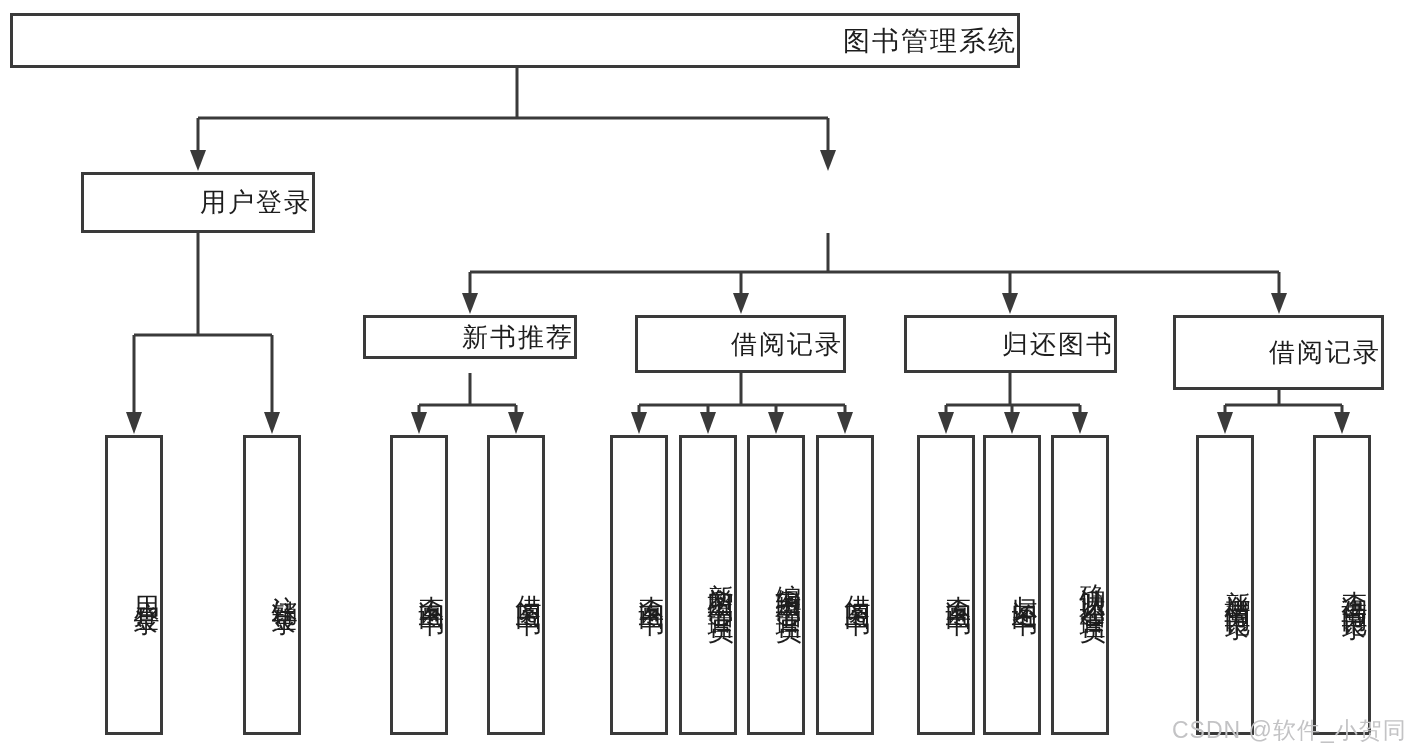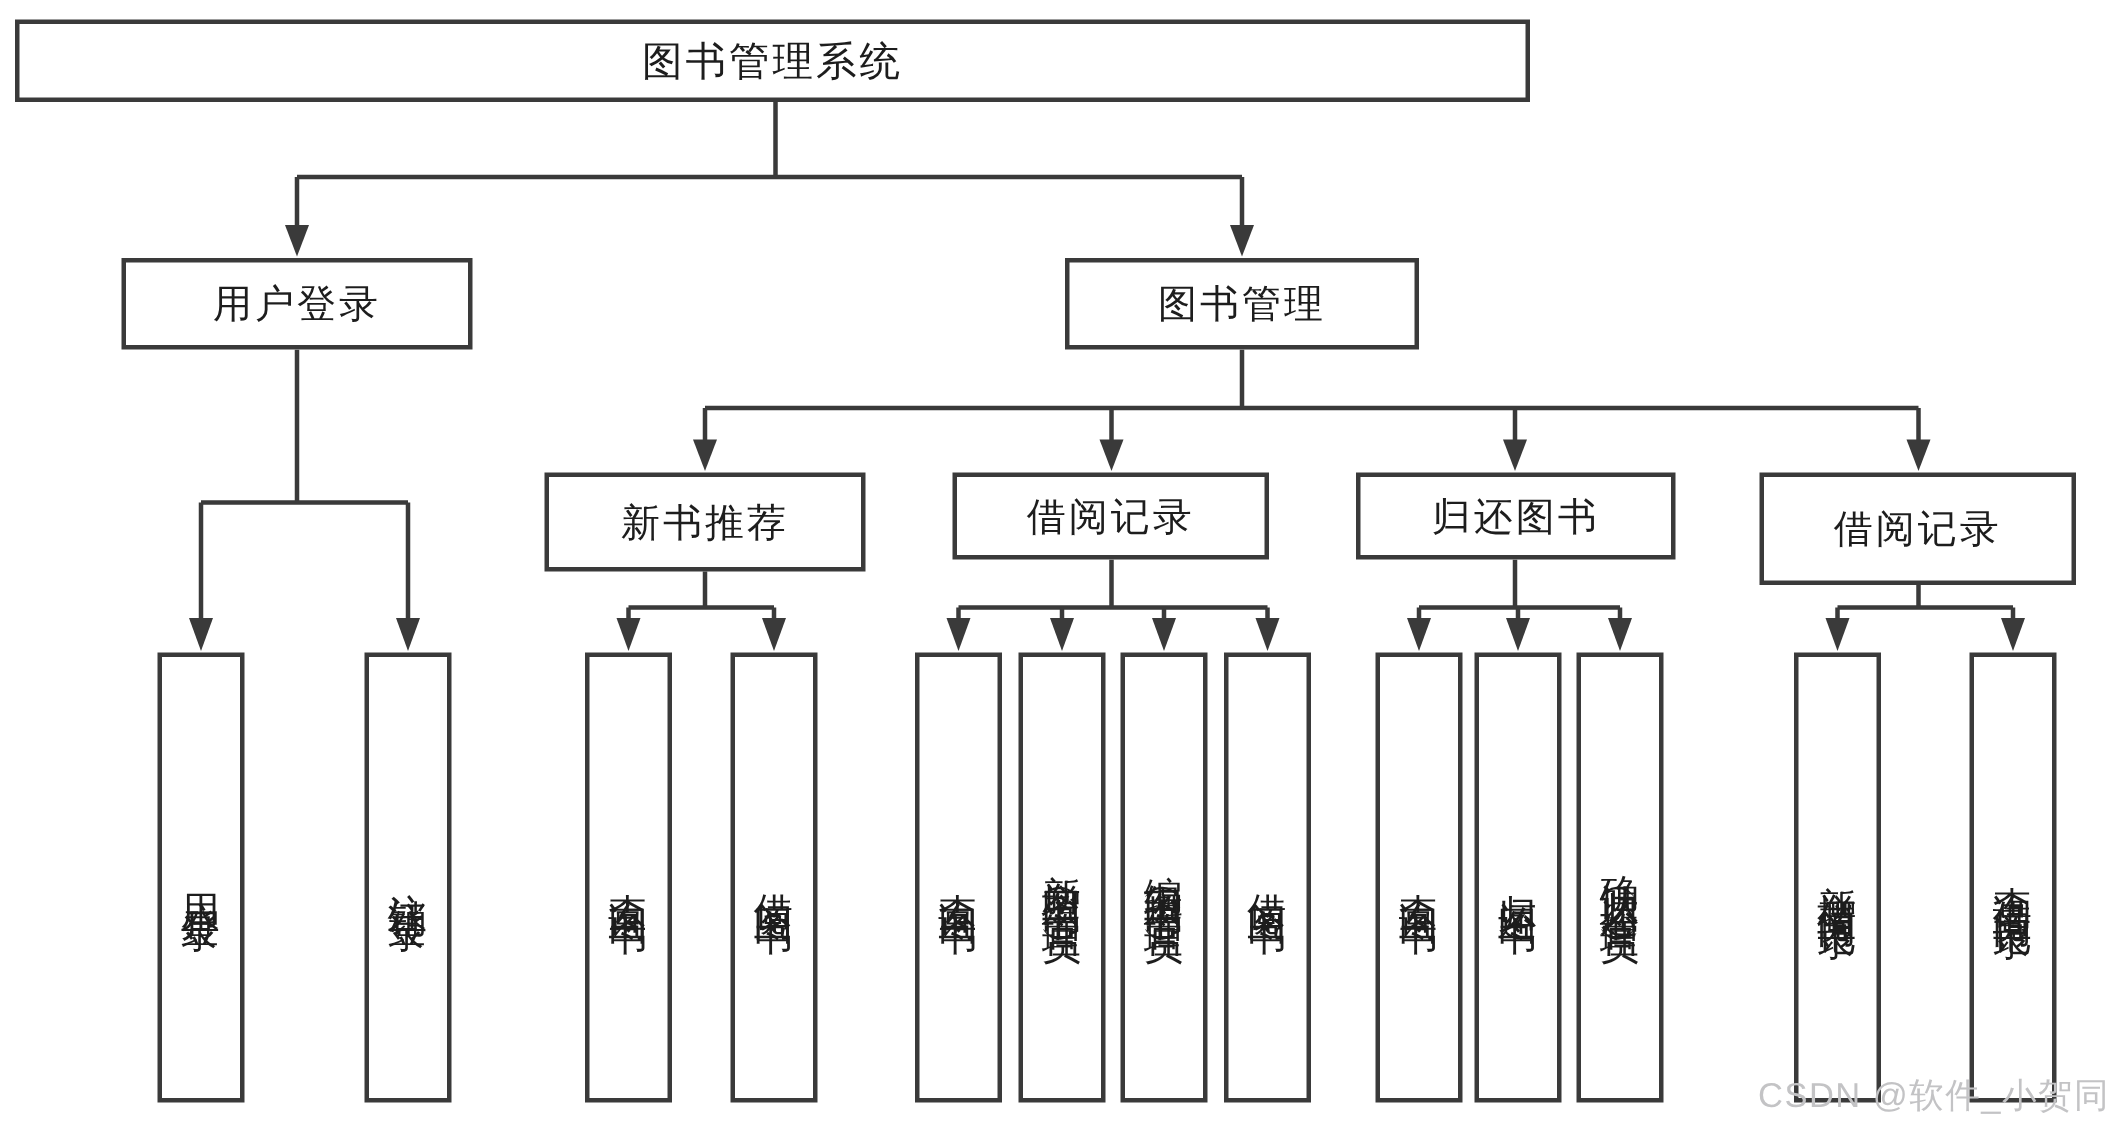--- a/index.html
+++ b/index.html
@@ -17,21 +17,21 @@
     color:var(--text);
     overflow:hidden;
   }
   #wires{position:absolute;left:0;top:0;width:1405px;height:747px;color:var(--line);}
   #wires path{stroke:currentColor;stroke-width:3;fill:none;}
   #wires polygon{fill:currentColor;stroke:none;}
   .node{
     position:absolute;
     border:3px solid var(--line);
     background:#fff;
-    display:flex;align-items:center;justify-content:center;
+    display:flex;align-items:center;justify-content:flex-end;
     box-sizing:border-box;
   }
   .node.h span{
     font-size:26px;
     letter-spacing:2px;
     white-space:nowrap;
   }
   .node.root span{font-size:27px;}
   .node.v span{
     writing-mode:vertical-rl;
@@ -91,25 +91,22 @@
     <polygon points="1334,412 1350,412 1342,434"></polygon>
   </svg>
 
   <div class="node h root" style="left:10px;top:13px;width:1010px;height:55px">
     <span>图书管理系统</span>
   </div>
 
   <div class="node h" style="left:81px;top:172px;width:234px;height:61px">
     <span>用户登录</span>
   </div>
-  <div class="node h" style="left:710px;top:172px;width:236px;height:61px">
-    <span>图书管理</span>
-  </div>
 
-  <div class="node h" style="left:363px;top:315px;width:214px;height:66px">
+  <div class="node h" style="left:363px;top:315px;width:214px;height:44px">
     <span>新书推荐</span>
   </div>
   <div class="node h" style="left:635px;top:315px;width:211px;height:58px">
     <span>借阅记录</span>
   </div>
   <div class="node h" style="left:904px;top:315px;width:213px;height:58px">
     <span>归还图书</span>
   </div>
   <div class="node h" style="left:1173px;top:315px;width:211px;height:75px">
     <span>借阅记录</span>

